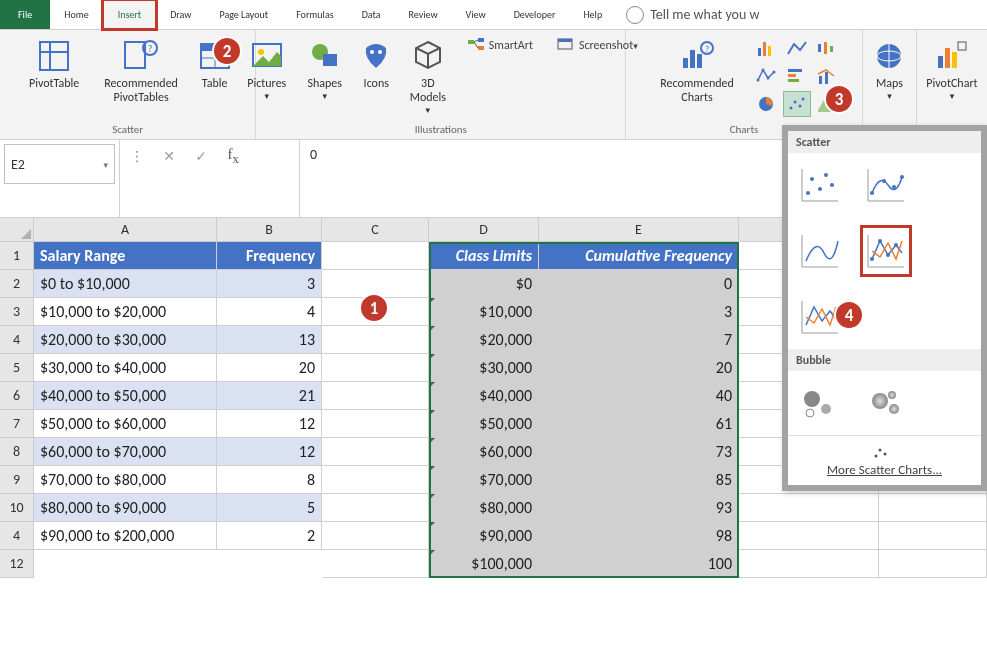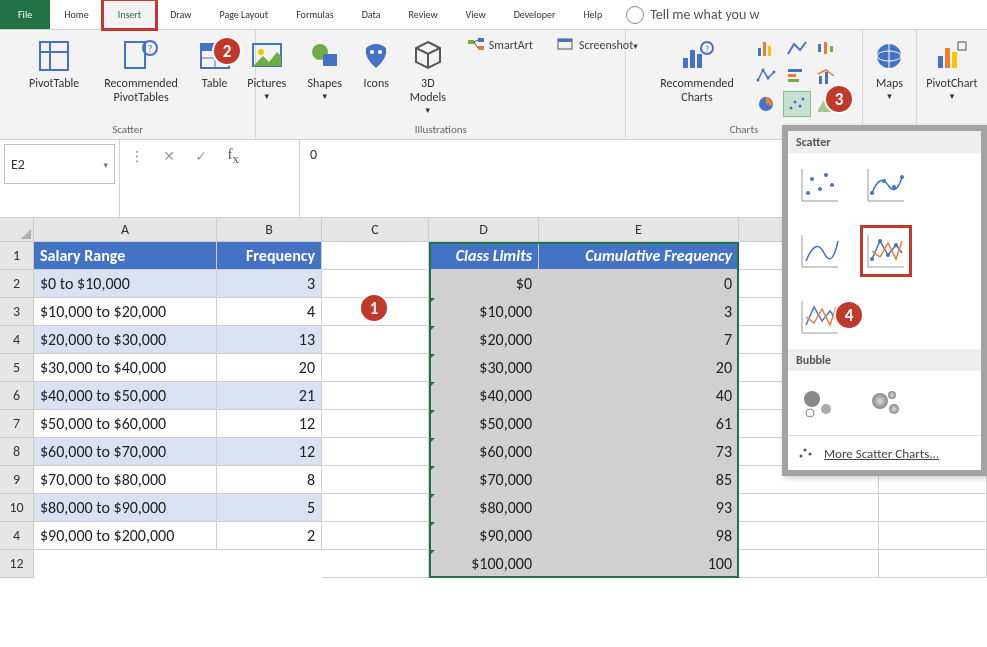--- a/index.html
+++ b/index.html
@@ -22,21 +22,21 @@
   .tiny-btn { display: flex; align-items: center; font-size: 12px; color: #444; padding: 2px 6px; cursor: pointer; }
   .tiny-btn .mi { width: 18px; height: 16px; margin-right: 4px; }
   .charts-grid { display: grid; grid-template-columns: repeat(3, 28px); grid-template-rows: repeat(3, 26px); gap: 2px; }
   .mini-chart { width: 28px; height: 26px; display: flex; align-items: center; justify-content: center; cursor: pointer; }
   .mini-chart svg { width: 22px; height: 20px; }
   .scatter-drop { position: absolute; top: 2px; right: 0; width: 205px; background: #fff; border: 6px solid #a3a3a3; box-shadow: 2px 2px 6px rgba(0,0,0,0.2); z-index: 10; }
   .drop-sec-label { background: #eee; font-size: 12px; font-weight: 600; color: #555; padding: 4px 8px; }
   .drop-grid { display: flex; flex-wrap: wrap; padding: 8px; gap: 18px; }
   .drop-item { width: 48px; height: 48px; display: flex; align-items: center; justify-content: center; cursor: pointer; }
   .drop-item svg { width: 44px; height: 40px; }
-  .drop-footer { display: flex; align-items: center; padding: 8px; border-top: 1px solid #e0e0e0; font-size: 13px; color: #444; cursor: pointer; }
+  .drop-footer { display: flex; align-items: center; padding: 8px; border-top: 1px solid #e0e0e0; font-size: 13px; color: #444; cursor: pointer; flex-direction: column; }
   .drop-footer svg { width: 20px; height: 18px; margin-right: 8px; }
   .drop-footer span { text-decoration: underline; }
   .fbar { display: flex; height: 78px; border-bottom: 1px solid #d0d0d0; }
   .namebox-wrap { width: 120px; border-right: 1px solid #d0d0d0; padding: 4px; display: flex; align-items: flex-start; gap: 6px; flex-direction: column; }
   .namebox { height: 40px; border: 1px solid #c0c0c0; display: flex; align-items: center; padding: 0 6px; justify-content: space-between; width: 100%; }
   .ftools { display: flex; align-items: flex-start; padding: 6px 6px; gap: 10px; border-right: 1px solid #d0d0d0; width: 180px; }
   .ftool { width: 22px; height: 20px; display: flex; align-items: center; justify-content: center; color: #888; cursor: pointer; }
   .ftool.cancel { color: #999; }
   .ftool.ok { color: #999; }
   .fx { font-family: "Times New Roman", serif; font-size: 15px; color: #555; }

